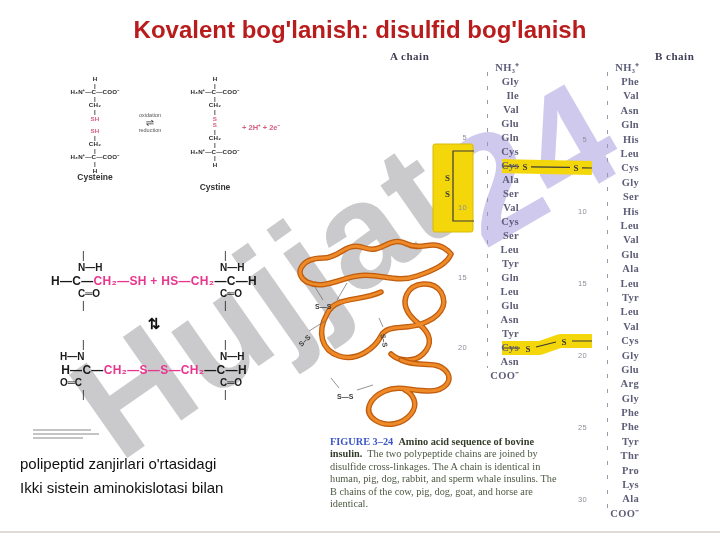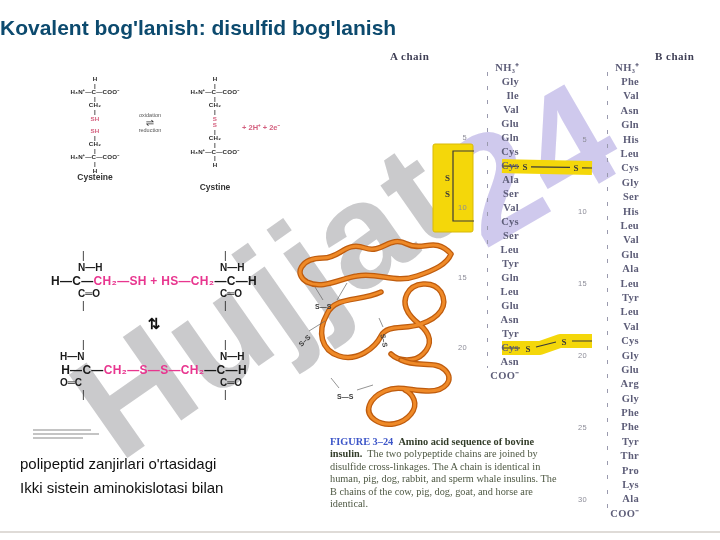--- a/index.html
+++ b/index.html
@@ -8,22 +8,22 @@
   .abs{position:absolute;}
 
   
   .wm{z-index:1;font-weight:bold;line-height:1;white-space:nowrap;pointer-events:none;}
   .wm-hujjat{left:90px;top:348px;font-size:148px;color:rgba(158,158,162,0.55);
              transform:rotate(-35deg);transform-origin:left center;letter-spacing:2px;}
   .wm-24{left:458px;top:130px;font-size:150px;color:rgba(199,191,234,0.85);
          transform:rotate(-30deg);transform-origin:left center;}
 
   
-  .title{left:0;right:0;top:16px;text-align:left;font-size:21px;font-weight:bold;
-         color:#0c4a6e;z-index:2;}
+  .title{left:0;right:0;top:16px;text-align:center;font-size:24px;font-weight:bold;
+         color:#b91c1c;z-index:2;}
 
   
   .mol{font-size:6.2px;line-height:6.6px;text-align:center;color:#2a2a2a;font-weight:bold;
        letter-spacing:0.2px;z-index:2;}
   .mol .pink{color:#d4607f;}
   .mol-line{height:6.6px;}
   .mol-cap{font-size:8.5px;font-weight:bold;color:#333;text-align:center;z-index:2;}
   .oxred{width:52px;text-align:center;color:#555;z-index:2;}
   .oxred .lbl{font-size:5.5px;line-height:6px;}
   .oxred .arr{font-size:10px;line-height:9px;color:#333;}

